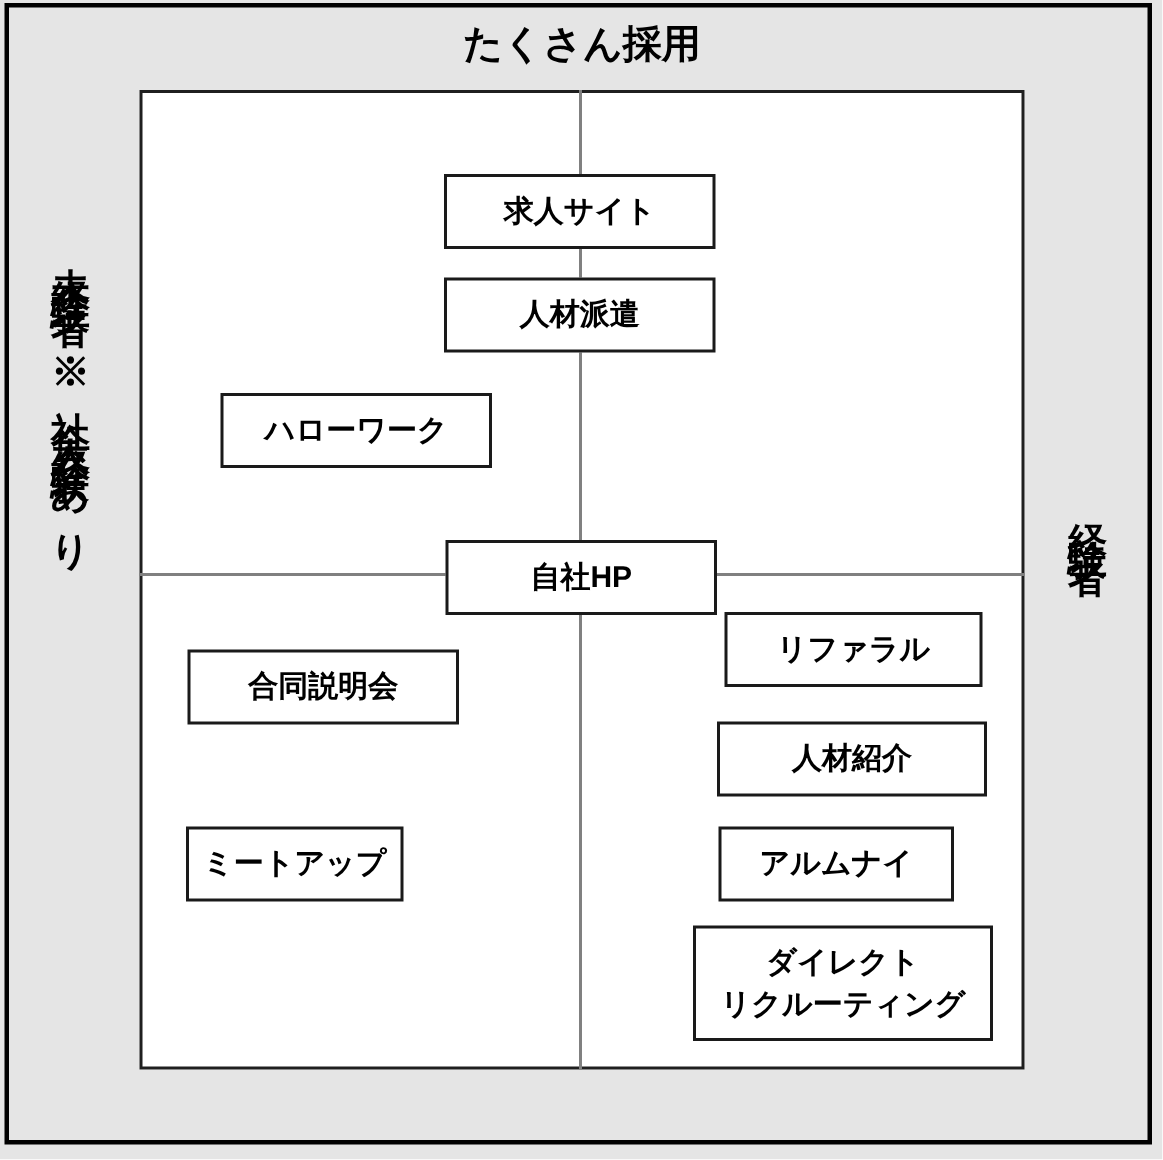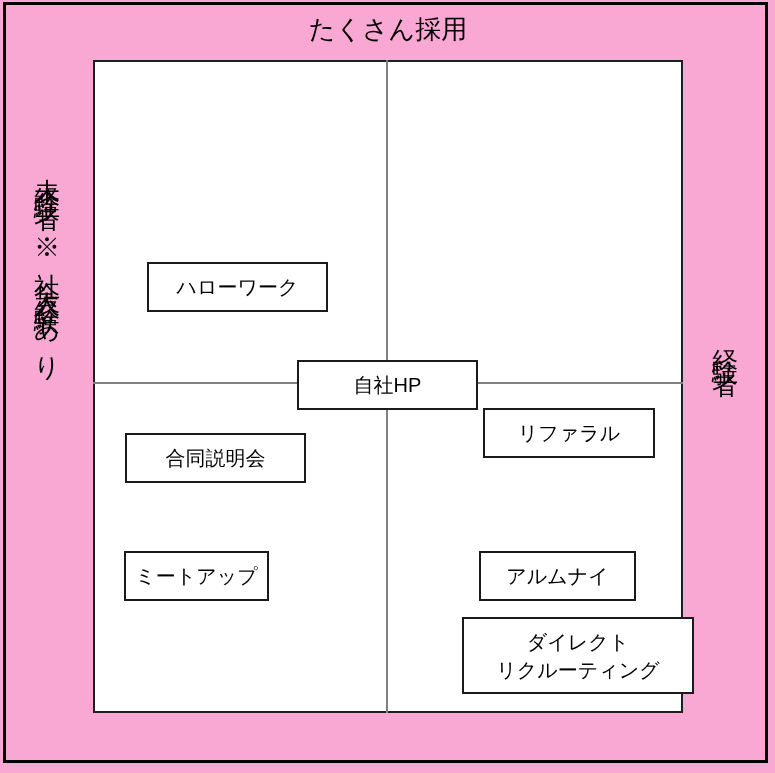--- a/index.html
+++ b/index.html
@@ -1,23 +1,24 @@
 <!DOCTYPE html>
 <html><head>
 <meta charset="utf-8">
 <style>
   html, body { margin: 0; padding: 0; background: #ffffff; }
   .stage {
     position: relative;
     width: 775px;
     height: 773px;
-    background: #f9a8d4;
+    background: #e5e5e5;
     font-family: "Liberation Sans", sans-serif;
     color: #000000;
     overflow: hidden;
+    font-weight: bold;
   }
   .outer-border {
     position: absolute;
     left: 3px; top: 2px;
     width: 765px; height: 761px;
     border: 3px solid #000000;
     box-sizing: border-box;
   }
   .inner-rect {
     position: absolute;
@@ -59,21 +60,21 @@
   .b-job-site            { left:296px; top:116px; width:181px; height:50px; }
   .b-temp-staffing       { left:296px; top:185px; width:181px; height:50px; }
   .b-hello-work          { left:147px; top:262px; width:181px; height:50px; }
   .b-company-hp          { left:297px; top:360px; width:181px; height:50px; }
   .b-referral            { left:483px; top:408px; width:172px; height:50px; }
   .b-joint-seminar       { left:125px; top:433px; width:181px; height:50px; }
   .b-recruitment-agency  { left:478px; top:481px; width:180px; height:50px; }
   .b-meetup              { left:124px; top:551px; width:145px; height:50px; }
   .b-alumni              { left:479px; top:551px; width:157px; height:50px; }
   .b-sns-recruiting      { left:124px; top:619px; width:181px; height:49px; }
-  .b-direct-recruiting   { left:462px; top:617px; width:232px; height:77px; }
+  .b-direct-recruiting   { left:462px; top:617px; width:200px; height:77px; }
   .axis-label-h {
     position: absolute;
     left: 93px;
     width: 590px;
     text-align: center;
     font-size: 26px;
     z-index: 3;
   }
   .axis-label-top    { top: 12px; }
   .axis-label-bottom { top: 721px; }
@@ -109,30 +110,33 @@
 
   <div class="axis-label-v axis-label-left">
     <span>未経験者</span>
     <span>※社会人経験あり</span>
   </div>
 
   <div class="axis-label-v axis-label-right">
     <span>経験者</span>
   </div>
 
+  <div class="qbox b-job-site">求人サイト</div>
 
+  <div class="qbox b-temp-staffing">人材派遣</div>
 
   <div class="qbox b-hello-work">ハローワーク</div>
 
   <div class="qbox b-company-hp">自社HP</div>
 
   <div class="qbox b-joint-seminar">合同説明会</div>
 
   <div class="qbox b-referral">リファラル</div>
 
+  <div class="qbox b-recruitment-agency">人材紹介</div>
 
   <div class="qbox b-meetup">ミートアップ</div>
 
   <div class="qbox b-alumni">アルムナイ</div>
 
 
   <div class="qbox b-direct-recruiting">ダイレクト
 リクルーティング</div>
 
 

